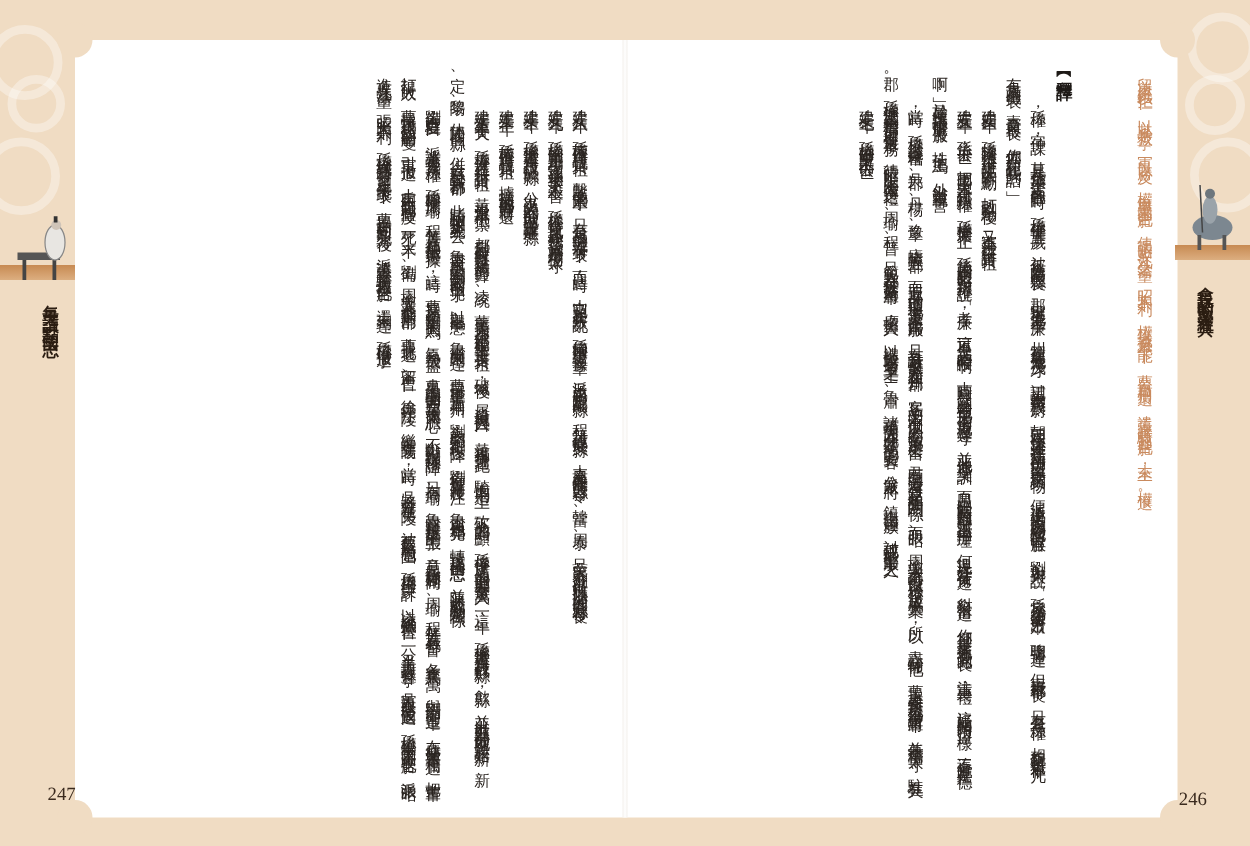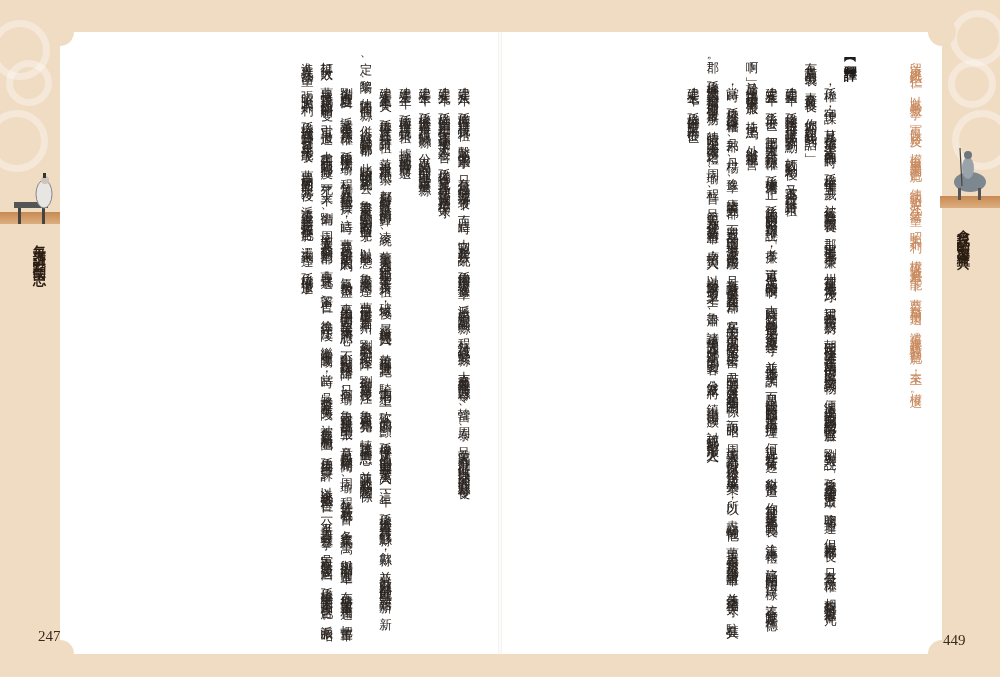--- a/index.html
+++ b/index.html
@@ -127,14 +127,14 @@
   <div class="col" style="left:82px;width:392px;">
     <span class="para indent">建安八年，孫權西進討伐黃祖，擊敗他的水軍，只有黃祖的守城沒有攻下，而這時，山寇又起兵叛亂。孫權回軍經過豫章，派呂範平定鄱陽縣，程普討伐樂安縣，太史慈兼任海昏縣令，韓當、周泰、呂蒙等人分別出任難以治理的各縣縣令長。</span>
     <span class="para indent">建安九年，孫權的弟弟丹楊太守孫翊被手下人殺害，孫權任命堂兄孫瑜代替孫翊為丹楊太守。</span>
     <span class="para indent">建安十年，孫權派遣賀齊討伐上饒縣，分出上饒的部分地區設置建平縣。</span>
     <span class="para indent">建安十二年，孫權西進討伐黃祖，擄掠當地的百姓而還。</span>
     <span class="para indent">建安十三年春天，孫權再次進兵征討黃祖。黃祖派水軍抵禦，都尉呂蒙打敗黃祖的前鋒，凌統、董襲等人用全部精銳士卒進攻黃祖，破城後，屠殺城裡人口。黃祖獨身逃跑，騎士馮則追上，砍下他的頭顱，孫權俘虜了他的部屬男女幾萬人。這一年，孫權派遣賀齊討伐黟縣、歙縣，並分出歙縣部分地區新設始新、新定、黎陽、休陽四個縣，併合六縣設置新都郡。此時荊州牧劉表死去，魯肅要求去慰問劉表的兩個兒子，以觀事態。魯肅尚未到達，曹操已率軍逼近荊州，劉表的兒子劉琮投降。劉備打算南渡長江，魯肅與他相見，轉達孫權的意思，並陳述成敗利害關係。</span>
     <span class="para indent">劉備進駐夏口，派諸葛亮去見孫權，孫權即派周瑜、程普等人領兵抵禦曹操。這時，曹操又新得劉表的人馬，氣勢很盛，東吳的謀士們因曹兵強大而膽心，不斷勸說孫權請降。只有周瑜、魯肅堅持抗擊的主張，意見與孫權相同。周瑜、程普任左右都督，各率兵馬一萬，與劉備一同進軍，在赤壁與曹軍相遇，把曹軍打得大敗。曹操燒毀了殘餘的船隻，引軍撤退，士兵因飢餓和瘟疫，死了一大半。劉備、周瑜等人又進擊到南郡，曹操北還，留下曹仁、徐晃守江陵，樂進守襄陽。當時，吳將甘寧在夷陵，被曹仁部將包圍，孫權用呂蒙計，以凌統抵禦曹仁，分一半兵力援救甘寧，吳軍取勝後返回。孫權親率大軍圍攻合肥，派張昭進攻九江當塗。張昭出兵不利，孫權攻城費時一個多月未能攻下。曹操由荊州回北方後，派遣張喜率騎兵救援合肥，還未到達，孫權已撤退了。</span>
   </div>
 
   <div class="pageno pageno-left">247</div>
-  <div class="pageno pageno-right">449</div>
+  <div class="pageno pageno-right">246</div>
 </div>
 
 </body></html>

